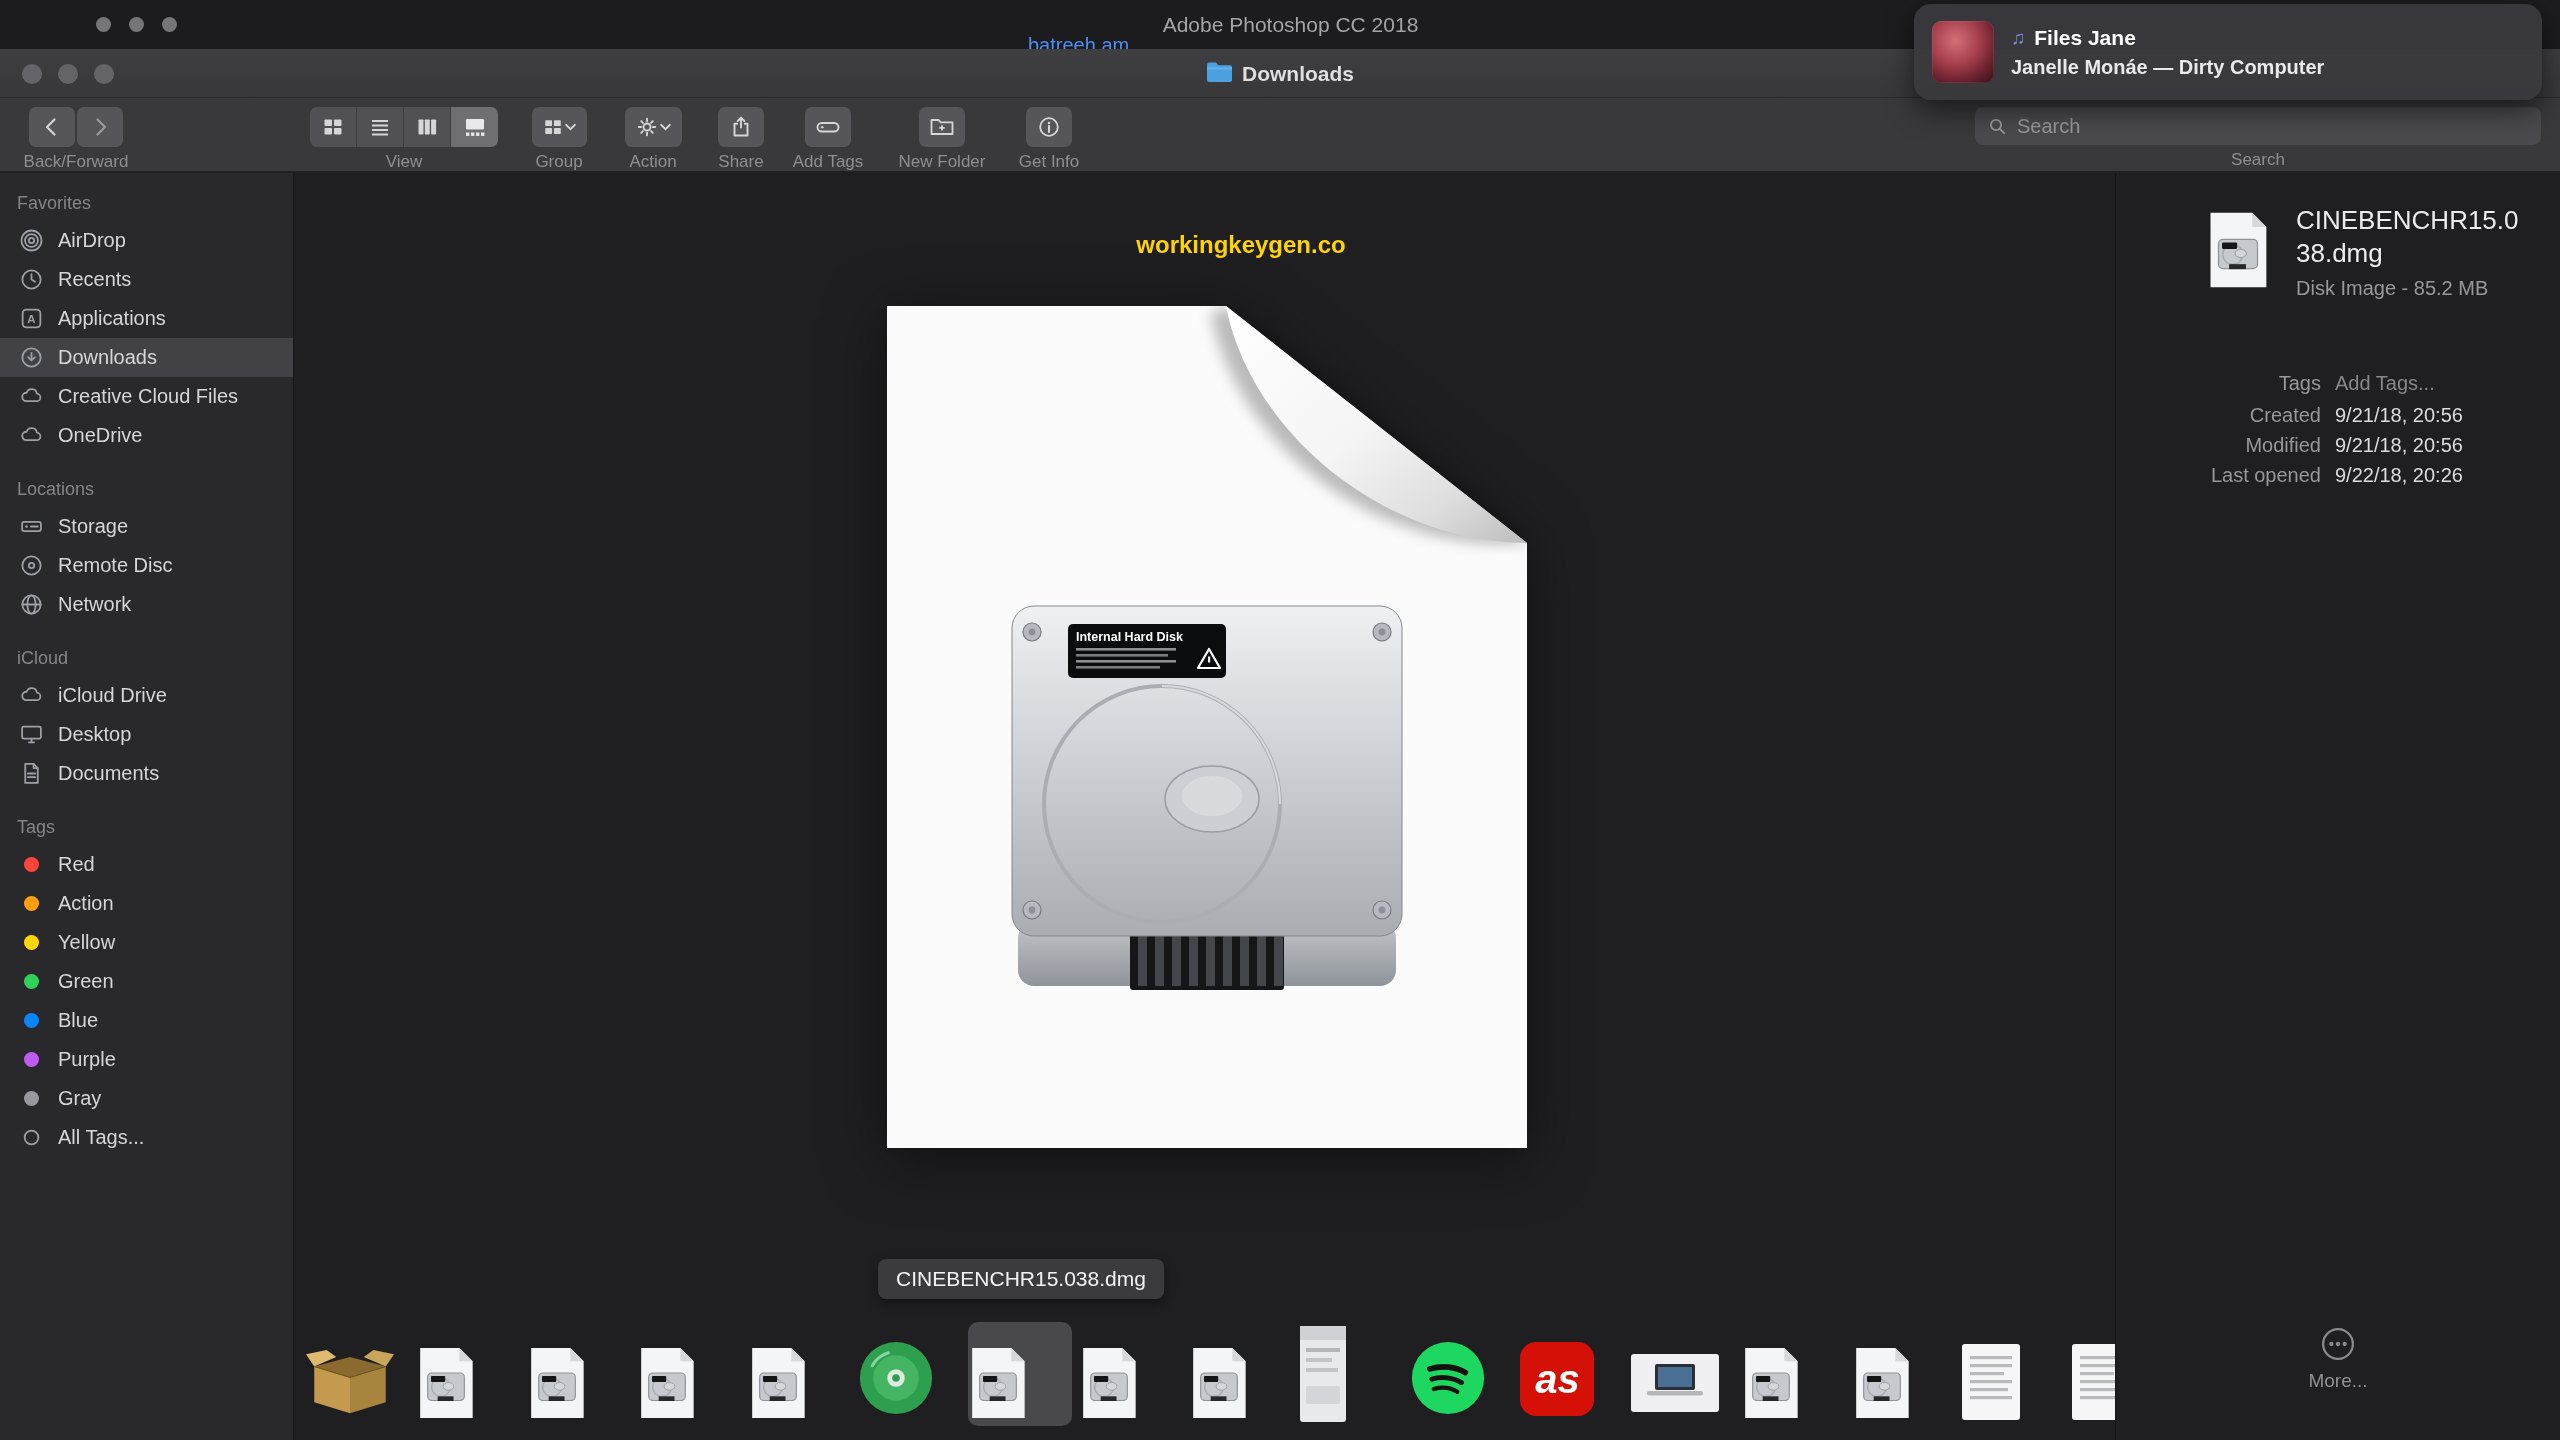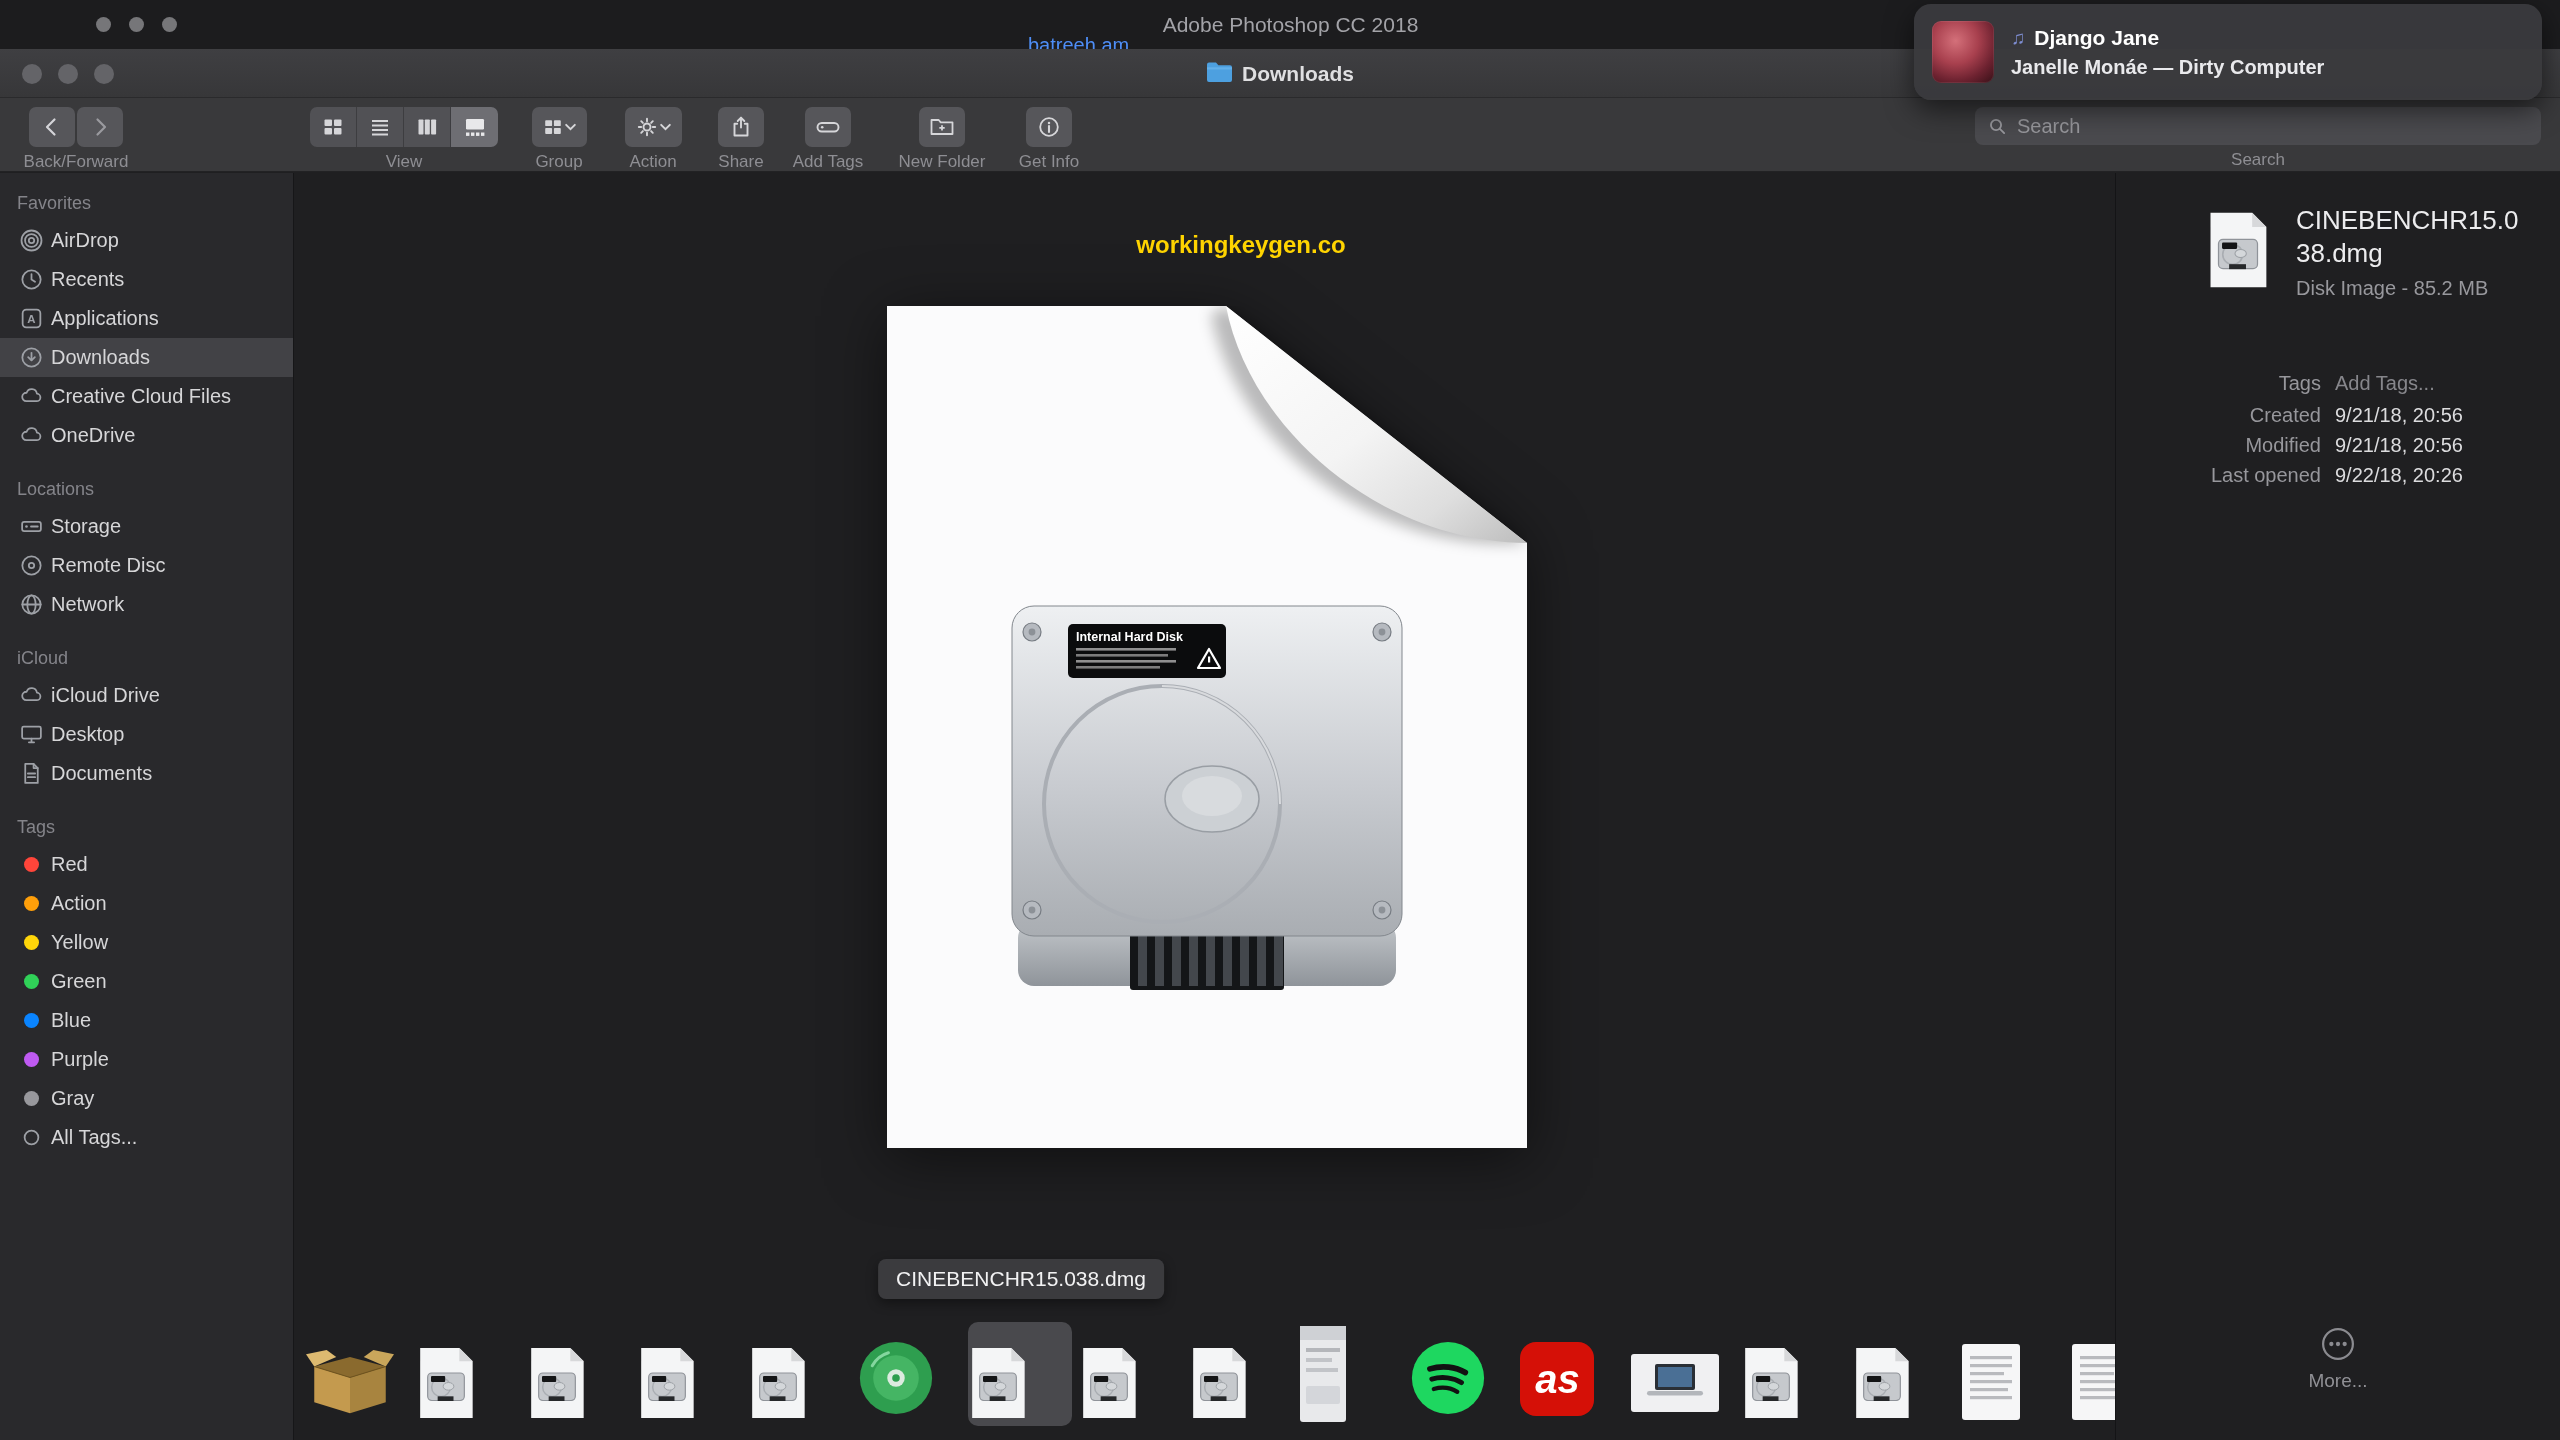--- a/index.html
+++ b/index.html
@@ -51,21 +51,21 @@
   .search-field { width:566px; height:38px; background:#4a4a4e; border-radius:8px; display:flex; align-items:center; padding:0 12px; gap:9px; }
   .search-field input { flex:1; background:transparent; border:none; outline:none; color:#dddddf; font-size:20px; font-family:inherit; }
   .search-field input::placeholder { color:#98989d; }
 
   .content { position:absolute; top:124px; left:0; right:0; bottom:0; display:flex; }
 
   
   .sidebar { width:294px; flex:0 0 auto; background:#29292c; border-right:1px solid #161618; padding-top:14px; overflow:hidden; }
   .sb-heading { color:#84848a; font-size:18px; padding:24px 0 7px 17px; }
   .sb-section:first-child .sb-heading { padding-top:6px; }
-  .sb-item { height:39px; display:flex; align-items:center; gap:6px; padding-left:17px; color:#d6d6d8; font-size:20px; }
+  .sb-item { height:39px; display:flex; align-items:center; gap:13px; padding-left:17px; color:#d6d6d8; font-size:20px; }
   .sb-item.sel { background:#424246; }
   .sb-icon { width:28px; display:flex; justify-content:center; align-items:center; flex:0 0 auto; }
   .sb-label { white-space:nowrap; }
   .tag-dot { width:15px; height:15px; border-radius:50%; display:inline-block; }
 
   
   .main { flex:1; position:relative; overflow:hidden; background:#1f1f21; }
   .keygen { position:absolute; left:947px; top:58px; transform:translateX(-50%); color:#ffd400; font-size:24px; font-weight:bold; }
   .page { position:absolute; left:593px; top:133px; }
   .page-svg { filter:drop-shadow(0 10px 30px rgba(0,0,0,.5)); display:block; }
@@ -777,17 +777,17 @@
       </div>
     </aside>
   </div>
 </div>
 
 <div class="notification">
   <div class="notif-art"></div>
   <div class="notif-text">
     <div class="notif-titlerow">
       <span class="notif-note">♫</span>
-      <span class="notif-title">Django Jane</span>
+      <span class="notif-title">Files Jane</span>
     </div>
     <div class="notif-sub">Janelle Monáe — Dirty Computer</div>
   </div>
 </div>
 
 </body></html>

